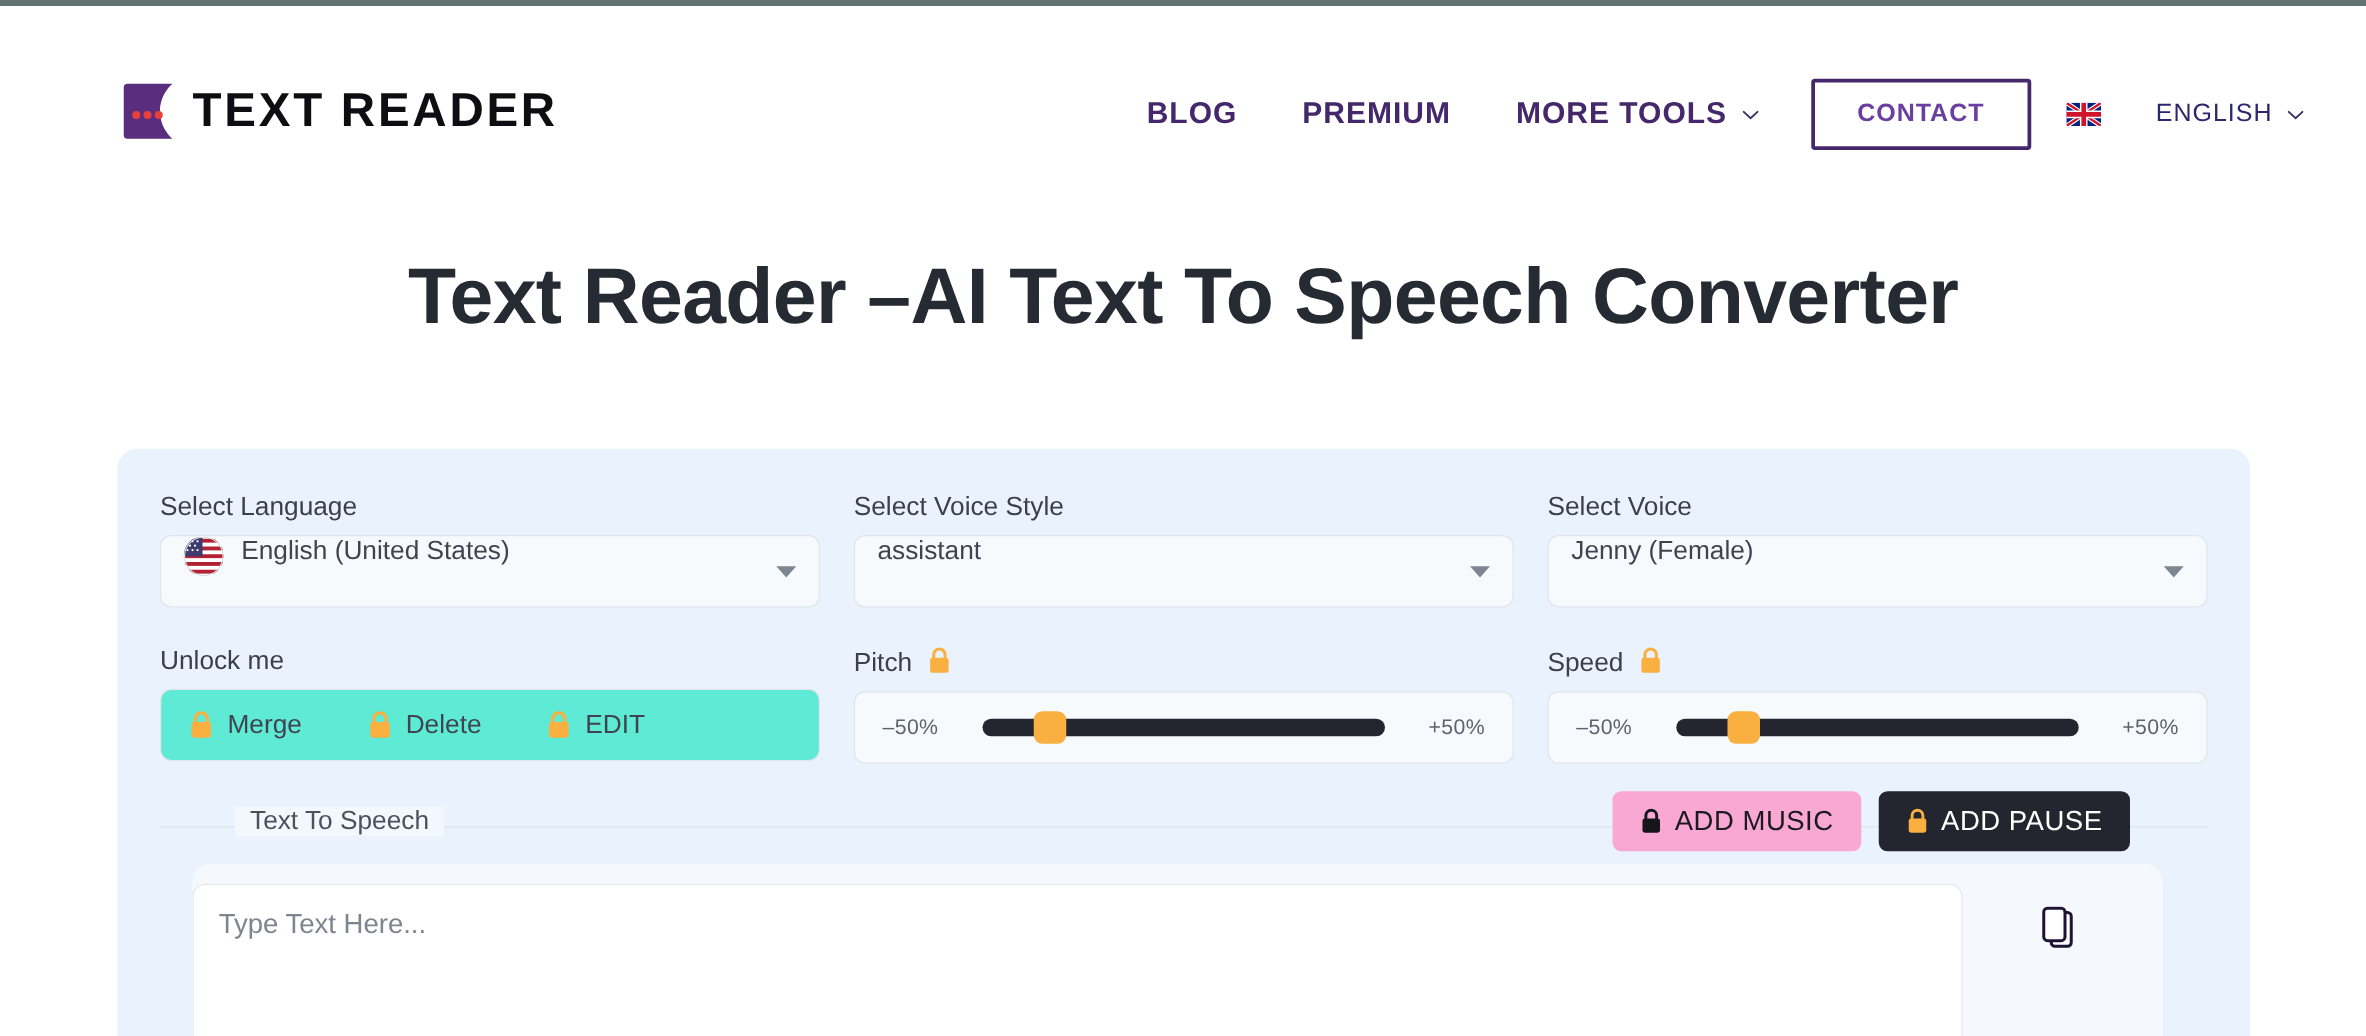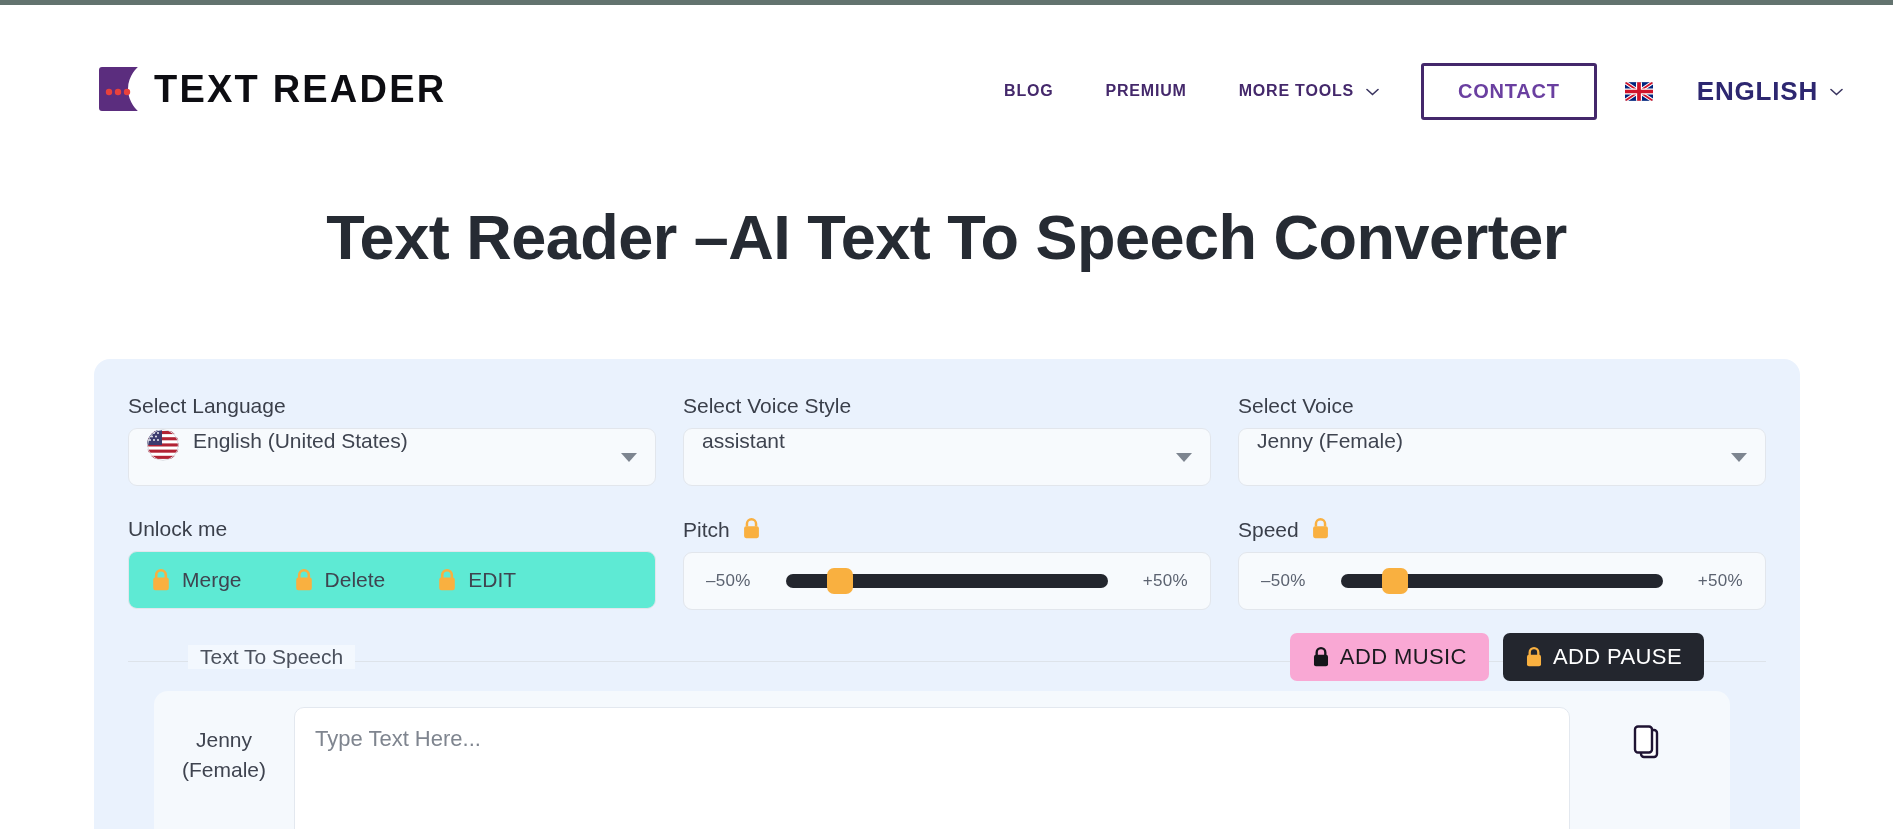--- a/index.html
+++ b/index.html
@@ -67,21 +67,21 @@
   .main-nav {
     position: absolute;
     right: 50px;
     top: 55px;
     display: flex;
     align-items: center;
     gap: 0;
     height: 62px;
   }
   .nav-link {
-    font-size: 16px;
+    font-size: 24px;
     font-weight: 700;
     letter-spacing: 0.8px;
     color: #44286b;
     text-decoration: none;
     padding: 0 26px;
     white-space: nowrap;
     display: flex;
     align-items: center;
     height: 100%;
     cursor: pointer;
@@ -120,22 +120,22 @@
   }
   .flag-uk {
     width: 28px;
     height: 19px;
     border-radius: 2px;
     overflow: hidden;
     flex: none;
   }
   .flag-uk svg { display: block; }
   .lang-label {
-    font-size: 26px;
-    font-weight: 700;
+    font-size: 20px;
+    font-weight: 400;
     letter-spacing: 0.8px;
     color: #2d2770;
     white-space: nowrap;
     padding-left: 32px;
   }
 
   
   .page-title {
     position: absolute;
     top: 196px;
@@ -611,24 +611,20 @@
                 <rect x="2.2" y="9.6" width="15.6" height="12.6" rx="2.2" fill="#f9b040"></rect>
               </svg>
             </span>
             <span>ADD PAUSE</span>
           </button>
         </div>
       </div>
 
       <div class="tts-card">
 
-        <div class="voice-tag">
-          <div>Jenny</div>
-          <div>(Female)</div>
-        </div>
 
         <textarea class="tts-textarea" placeholder="Type Text Here..." style=""></textarea>
 
         <div class="tts-side">
           <span class="copy-icon">
             <svg width="34" height="38" viewBox="0 0 34 38">
               <path d="M11 5 h10 a3 3 0 0 1 3 3 v21 a3 3 0 0 1 -3 3 h-10 a3 3 0 0 1 -3 -3 v-21 a3 3 0 0 1 3 -3 z" fill="#ffffff" stroke="#1f1433" stroke-width="2.4"></path>
               <path d="M5 1.5 h11 a3 3 0 0 1 3 3 v20 a3 3 0 0 1 -3 3 h-11 a3 3 0 0 1 -3 -3 v-20 a3 3 0 0 1 3 -3 z" fill="#ffffff" stroke="#1f1433" stroke-width="2.4"></path>
             </svg>
           </span>

